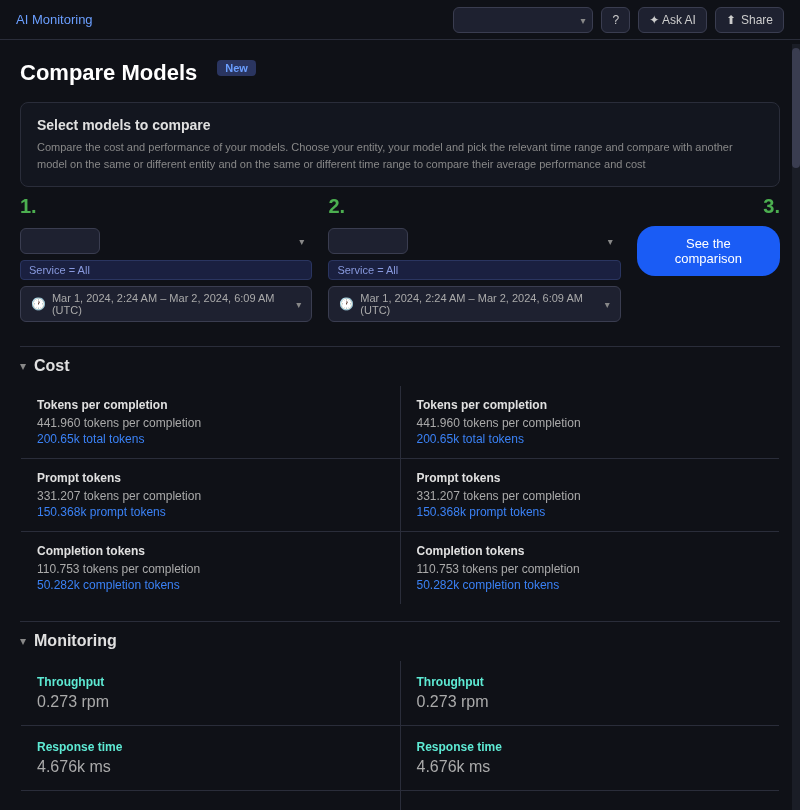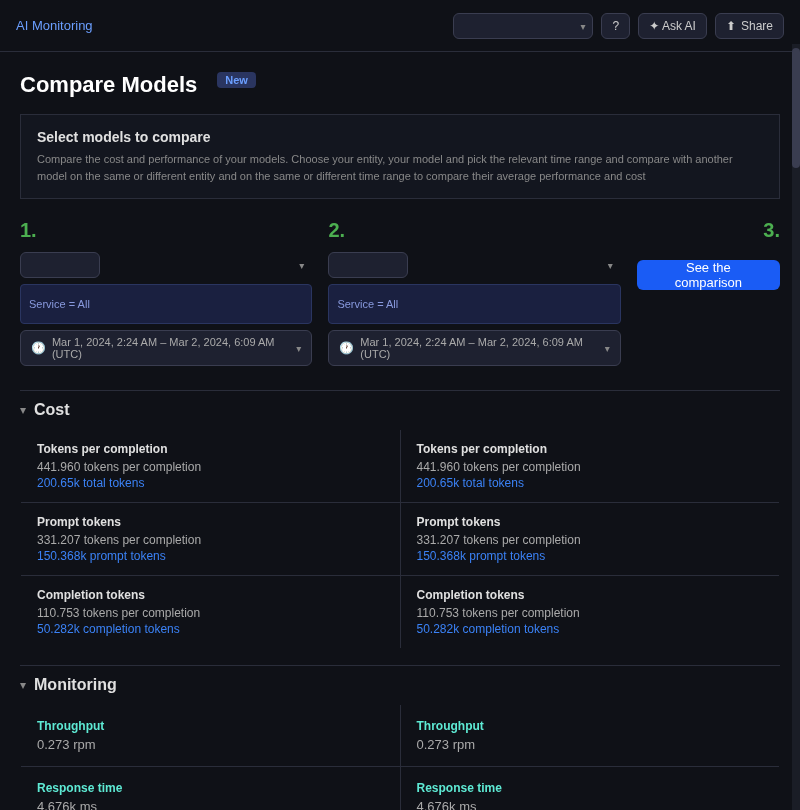--- a/index.html
+++ b/index.html
@@ -10,21 +10,21 @@
       font-size: 13px;
       width: 800px;
       min-height: 810px;
     }
 
     
     .top-nav {
       display: flex;
       align-items: center;
       padding: 0 16px;
-      height: 52px;
+      height: 40px;
       background: #0f1117;
       border-bottom: 1px solid #2a2d3a;
     }
     .nav-brand {
       color: #6b9fff;
       font-size: 13px;
       font-weight: 500;
       margin-right: auto;
     }
     .nav-right {
@@ -94,23 +94,23 @@
       border-radius: 4px;
       padding: 2px 8px;
       font-size: 11px;
       font-weight: 600;
     }
 
     
     .description-box {
       background: #13161f;
       border: 1px solid #2a2d3a;
-      border-radius: 0;
+      border-radius: 8px;
       padding: 14px 16px;
-      margin-bottom: 20px;
+      margin-bottom: 8px;
     }
     .description-title {
       font-size: 14px;
       font-weight: 600;
       color: #e0e0e0;
       margin-bottom: 6px;
     }
     .description-text {
       font-size: 11px;
       color: #888;
@@ -159,21 +159,21 @@
       color: #888;
       pointer-events: none;
       font-size: 10px;
     }
     .filter-tag {
       display: inline-flex;
       align-items: center;
       background: #1a2040;
       border: 1px solid #2a3560;
       border-radius: 4px;
-      padding: 13px 8px;
+      padding: 3px 8px;
       font-size: 11px;
       color: #8899dd;
       gap: 4px;
     }
     .time-range-row {
       display: flex;
       align-items: center;
       gap: 6px;
       background: #1e2130;
       border: 1px solid #3a3d50;
@@ -198,27 +198,26 @@
     .step-3-group {
       margin-left: auto;
       display: flex;
       flex-direction: column;
       align-items: flex-end;
       gap: 4px;
     }
     .see-comparison-btn {
       background: #1a5cf5;
       border: none;
-      border-radius: 6px;
+      border-radius: 18px;
       color: #ffffff;
-      padding: 0 18px;
+      padding: 10px 18px;
       font-size: 13px;
       font-weight: 500;
       cursor: pointer;
-      margin-top: 10px;
     }
 
     
     .section-header {
       display: flex;
       align-items: center;
       gap: 8px;
       padding: 10px 0 10px 0;
       border-top: 1px solid #2a2d3a;
       margin-bottom: 0;
@@ -283,21 +282,21 @@
       vertical-align: middle;
     }
     .perf-table tr td:first-child { width: 50%; }
     .perf-label {
       font-size: 12px;
       font-weight: 600;
       color: #5eead4;
       margin-bottom: 4px;
     }
     .perf-value {
-      font-size: 13px;
+      font-size: 16px;
       color: #aaa;
     }
 
     .scrollbar-track {
       position: fixed;
       right: 0;
       top: 44px;
       width: 8px;
       height: 766px;
       background: #1a1d26;

